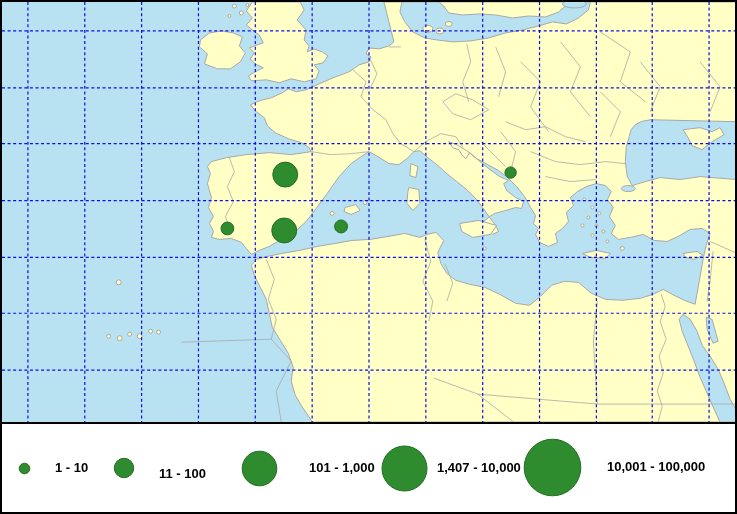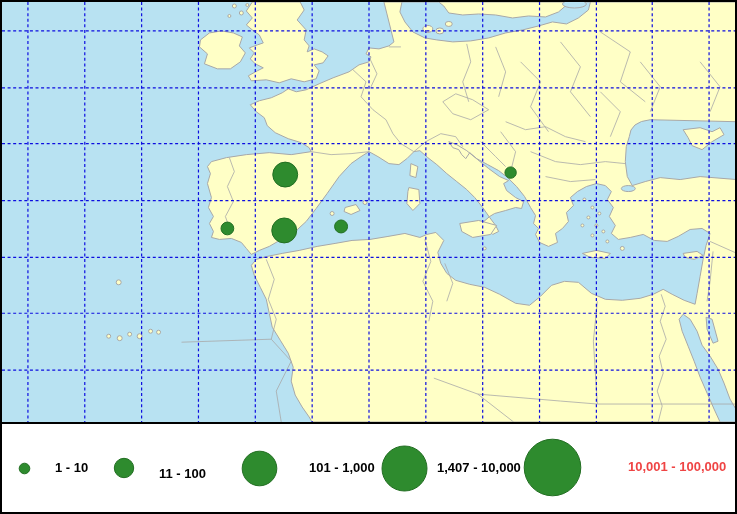--- a/index.html
+++ b/index.html
@@ -209,15 +209,15 @@
         <circle cx="19.5" cy="19.5" r="17.3" class="marker"></circle>
       </svg>
       <span class="legend-label" style="left: 295px; top: 36px; color: rgb(0, 0, 0); margin-left: 12px;">101 - 1,000</span>
       <svg width="49" height="49" style="left: 377.5px; top: 19.5px;">
         <circle cx="24.5" cy="24.5" r="22.5" class="marker"></circle>
       </svg>
       <span class="legend-label" style="left: 435px; top: 36px; color: rgb(0, 0, 0);">1,407 - 10,000</span>
       <svg width="61" height="61" style="left: 519.5px; top: 12.5px;">
         <circle cx="30.5" cy="30.5" r="28.3" class="marker"></circle>
       </svg>
-      <span class="legend-label" style="left: 626px; top: 35px; color: #ef4444;">10,001 - 100,000</span>
+      <span class="legend-label" style="left: 605px; top: 35px; color: #000000;">10,001 - 100,000</span>
     </div>
 </div>
 
 </body></html>

